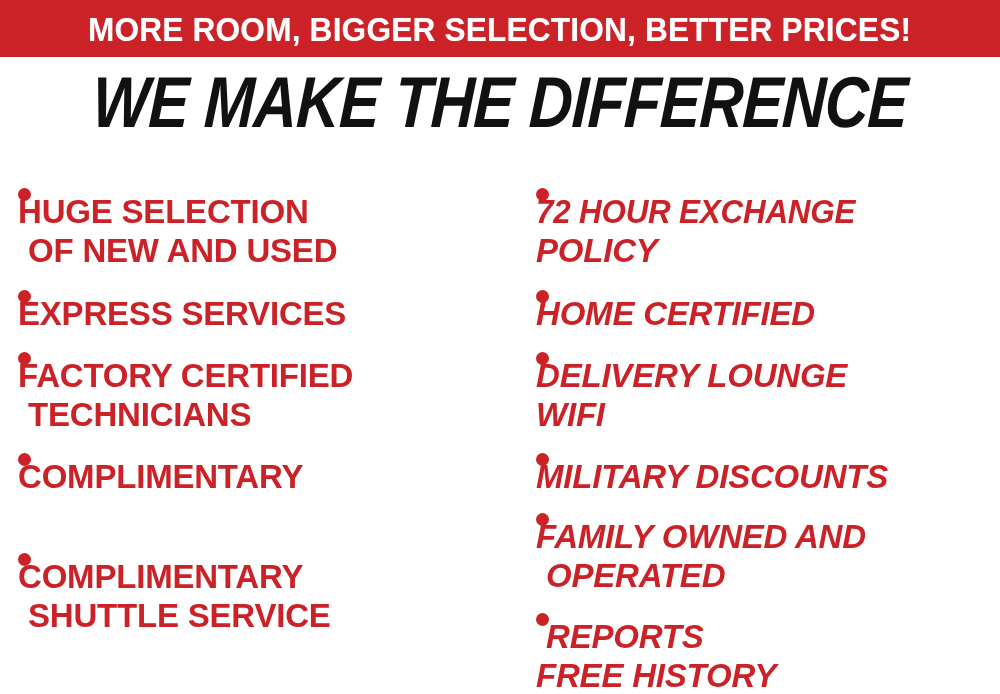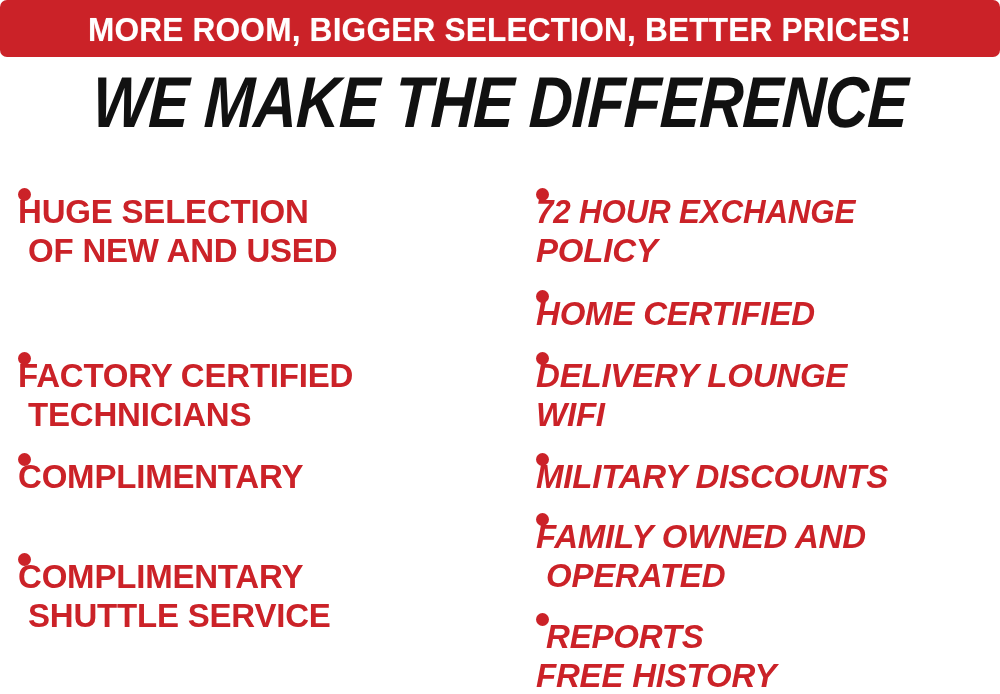--- a/index.html
+++ b/index.html
@@ -23,21 +23,20 @@
   .top-banner {
     position: absolute;
     left: 0;
     top: 0;
     width: 1000px;
     height: 57px;
     background: #cb2228;
     display: flex;
     align-items: center;
     justify-content: center;
-    border-radius: 7px;
   }
   .top-banner-text {
     color: #ffffff;
     font-family: "Liberation Sans", sans-serif;
     font-weight: bold;
     font-size: 34px;
     line-height: 34px;
     letter-spacing: 0.2px;
     white-space: nowrap;
     transform: scaleX(0.93);
@@ -147,20 +146,26 @@
     <div class="col col-left">
 
       <div class="bullet-item b0">
         <span class="bullet-dot"></span>
         <span class="bullet-lines">
           <span class="bullet-line">HUGE SELECTION</span>
           <span class="bullet-line indent">OF NEW AND USED</span>
         </span>
       </div>
 
+      <div class="bullet-item b1">
+        <span class="bullet-dot"></span>
+        <span class="bullet-lines">
+          <span class="bullet-line">EXPRESS SERVICES</span>
+        </span>
+      </div>
 
       <div class="bullet-item b2">
         <span class="bullet-dot"></span>
         <span class="bullet-lines">
           <span class="bullet-line">FACTORY CERTIFIED</span>
           <span class="bullet-line indent">TECHNICIANS</span>
         </span>
       </div>
 
       <div class="bullet-item b3">

